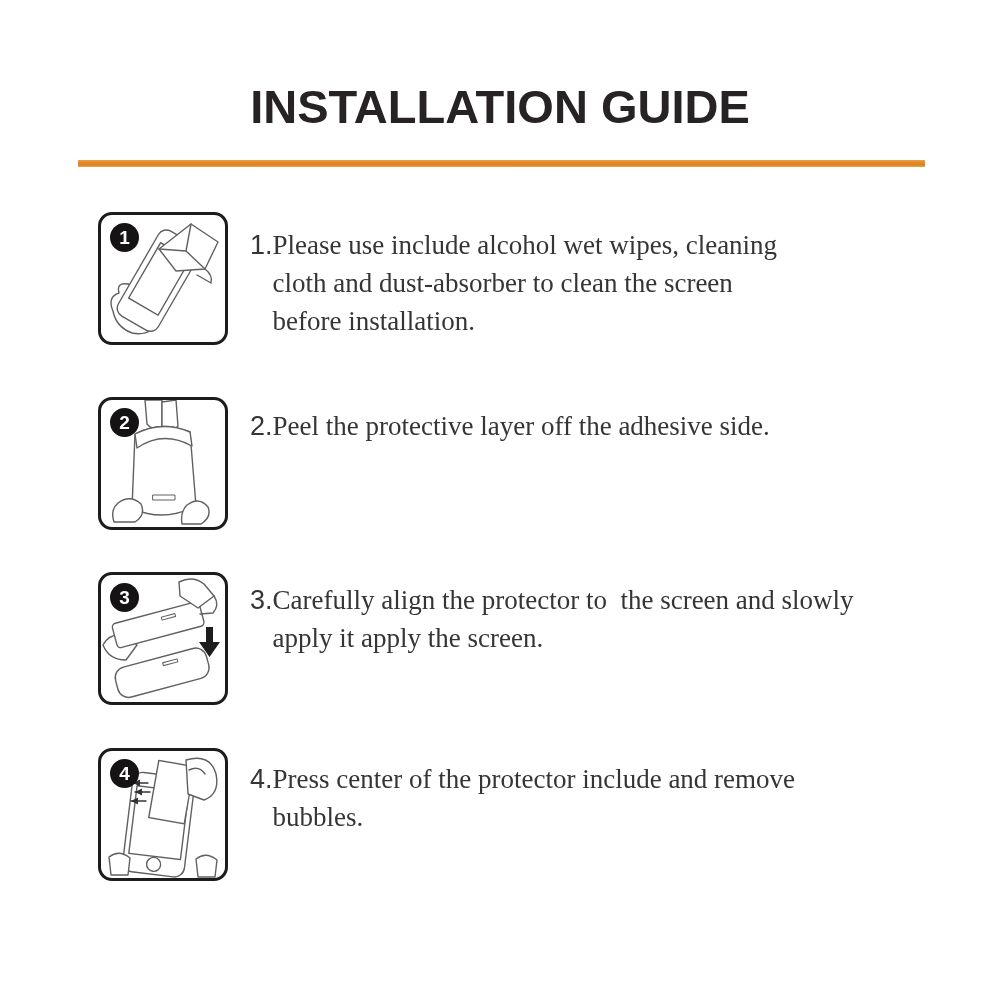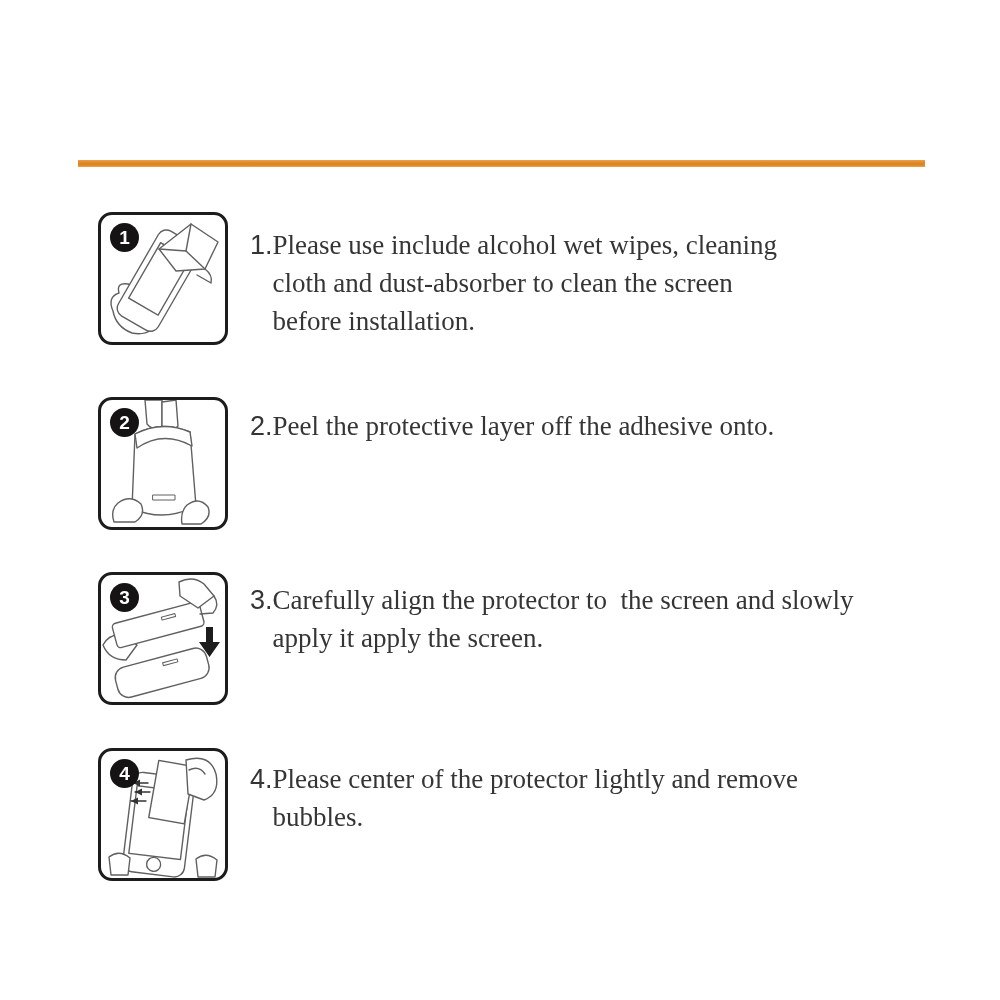--- a/index.html
+++ b/index.html
@@ -91,20 +91,21 @@
 
   .sketch { fill: #ffffff; stroke: #606060; stroke-width: 1.4; stroke-linejoin: round; stroke-linecap: round; }
   .sketch .noline { fill: none; }
   .sketch .solid { fill: #1d1d1d; stroke: none; }
 </style>
 </head>
 <body>
 
 <div class="page">
 
+  <h1 class="page-title">INSTALLATION GUIDE</h1>
   <div class="title-divider"></div>
 
   <div class="step step-1">
     <div class="illus-box">
       <span class="badge">1</span>
       <svg viewBox="0 0 124 127">
         <g class="sketch">
           <path d="M12 96 Q6 82 18 78 Q15 67 27 69 Q40 72 46 83 L60 104 Q50 122 31 118 Q15 112 12 96 Z"></path>
           <g transform="rotate(30 56 66)">
             <rect x="34" y="16" width="46" height="98" rx="9"></rect>
@@ -135,21 +136,21 @@
           <path d="M34 34 Q61 20 89 32 L95 106 Q62 123 31 108 Z"></path>
           <path d="M36 48 Q62 30 91 46 L89 32 Q61 20 34 34 Z"></path>
           <rect x="52" y="95" width="22" height="5" class="noline" stroke-width="1"></rect>
           <path d="M17 103 Q29 94 40 104 Q45 115 34 122 L13 122 Q9 110 17 103 Z"></path>
           <path d="M86 105 Q98 96 107 107 Q111 117 100 124 L81 124 Q79 112 86 105 Z"></path>
         </g>
       </svg>
     </div>
     <p class="step-text">
       <span class="num">2.</span>
-        <span class="body">Peel the protective layer off the adhesive onto.</span>
+        <span class="body">Peel the protective layer off the adhesive side.</span>
     </p>
   </div>
 
   <div class="step step-3">
     <div class="illus-box">
       <span class="badge">3</span>
       <svg viewBox="0 0 124 127">
         <g class="sketch">
           <g transform="rotate(-15 62 97)">
             <rect x="14" y="82" width="94" height="31" rx="11"></rect>
@@ -196,18 +197,18 @@
             <path d="M49 41 H34" class="noline"></path>
               <path d="M34 41 l7 -3.5 v7 z" fill="#333333" stroke="none"></path>
             <path d="M45 50 H30" class="noline"></path>
               <path d="M30 50 l7 -3.5 v7 z" fill="#333333" stroke="none"></path>
           </g>
         </g>
       </svg>
     </div>
     <p class="step-text">
       <span class="num">4.</span>
-        <span class="body">Please center of the protector lightly and remove
+        <span class="body">Press center of the protector include and remove
 bubbles.</span>
     </p>
   </div>
 
 </div>
 
 </body></html>

